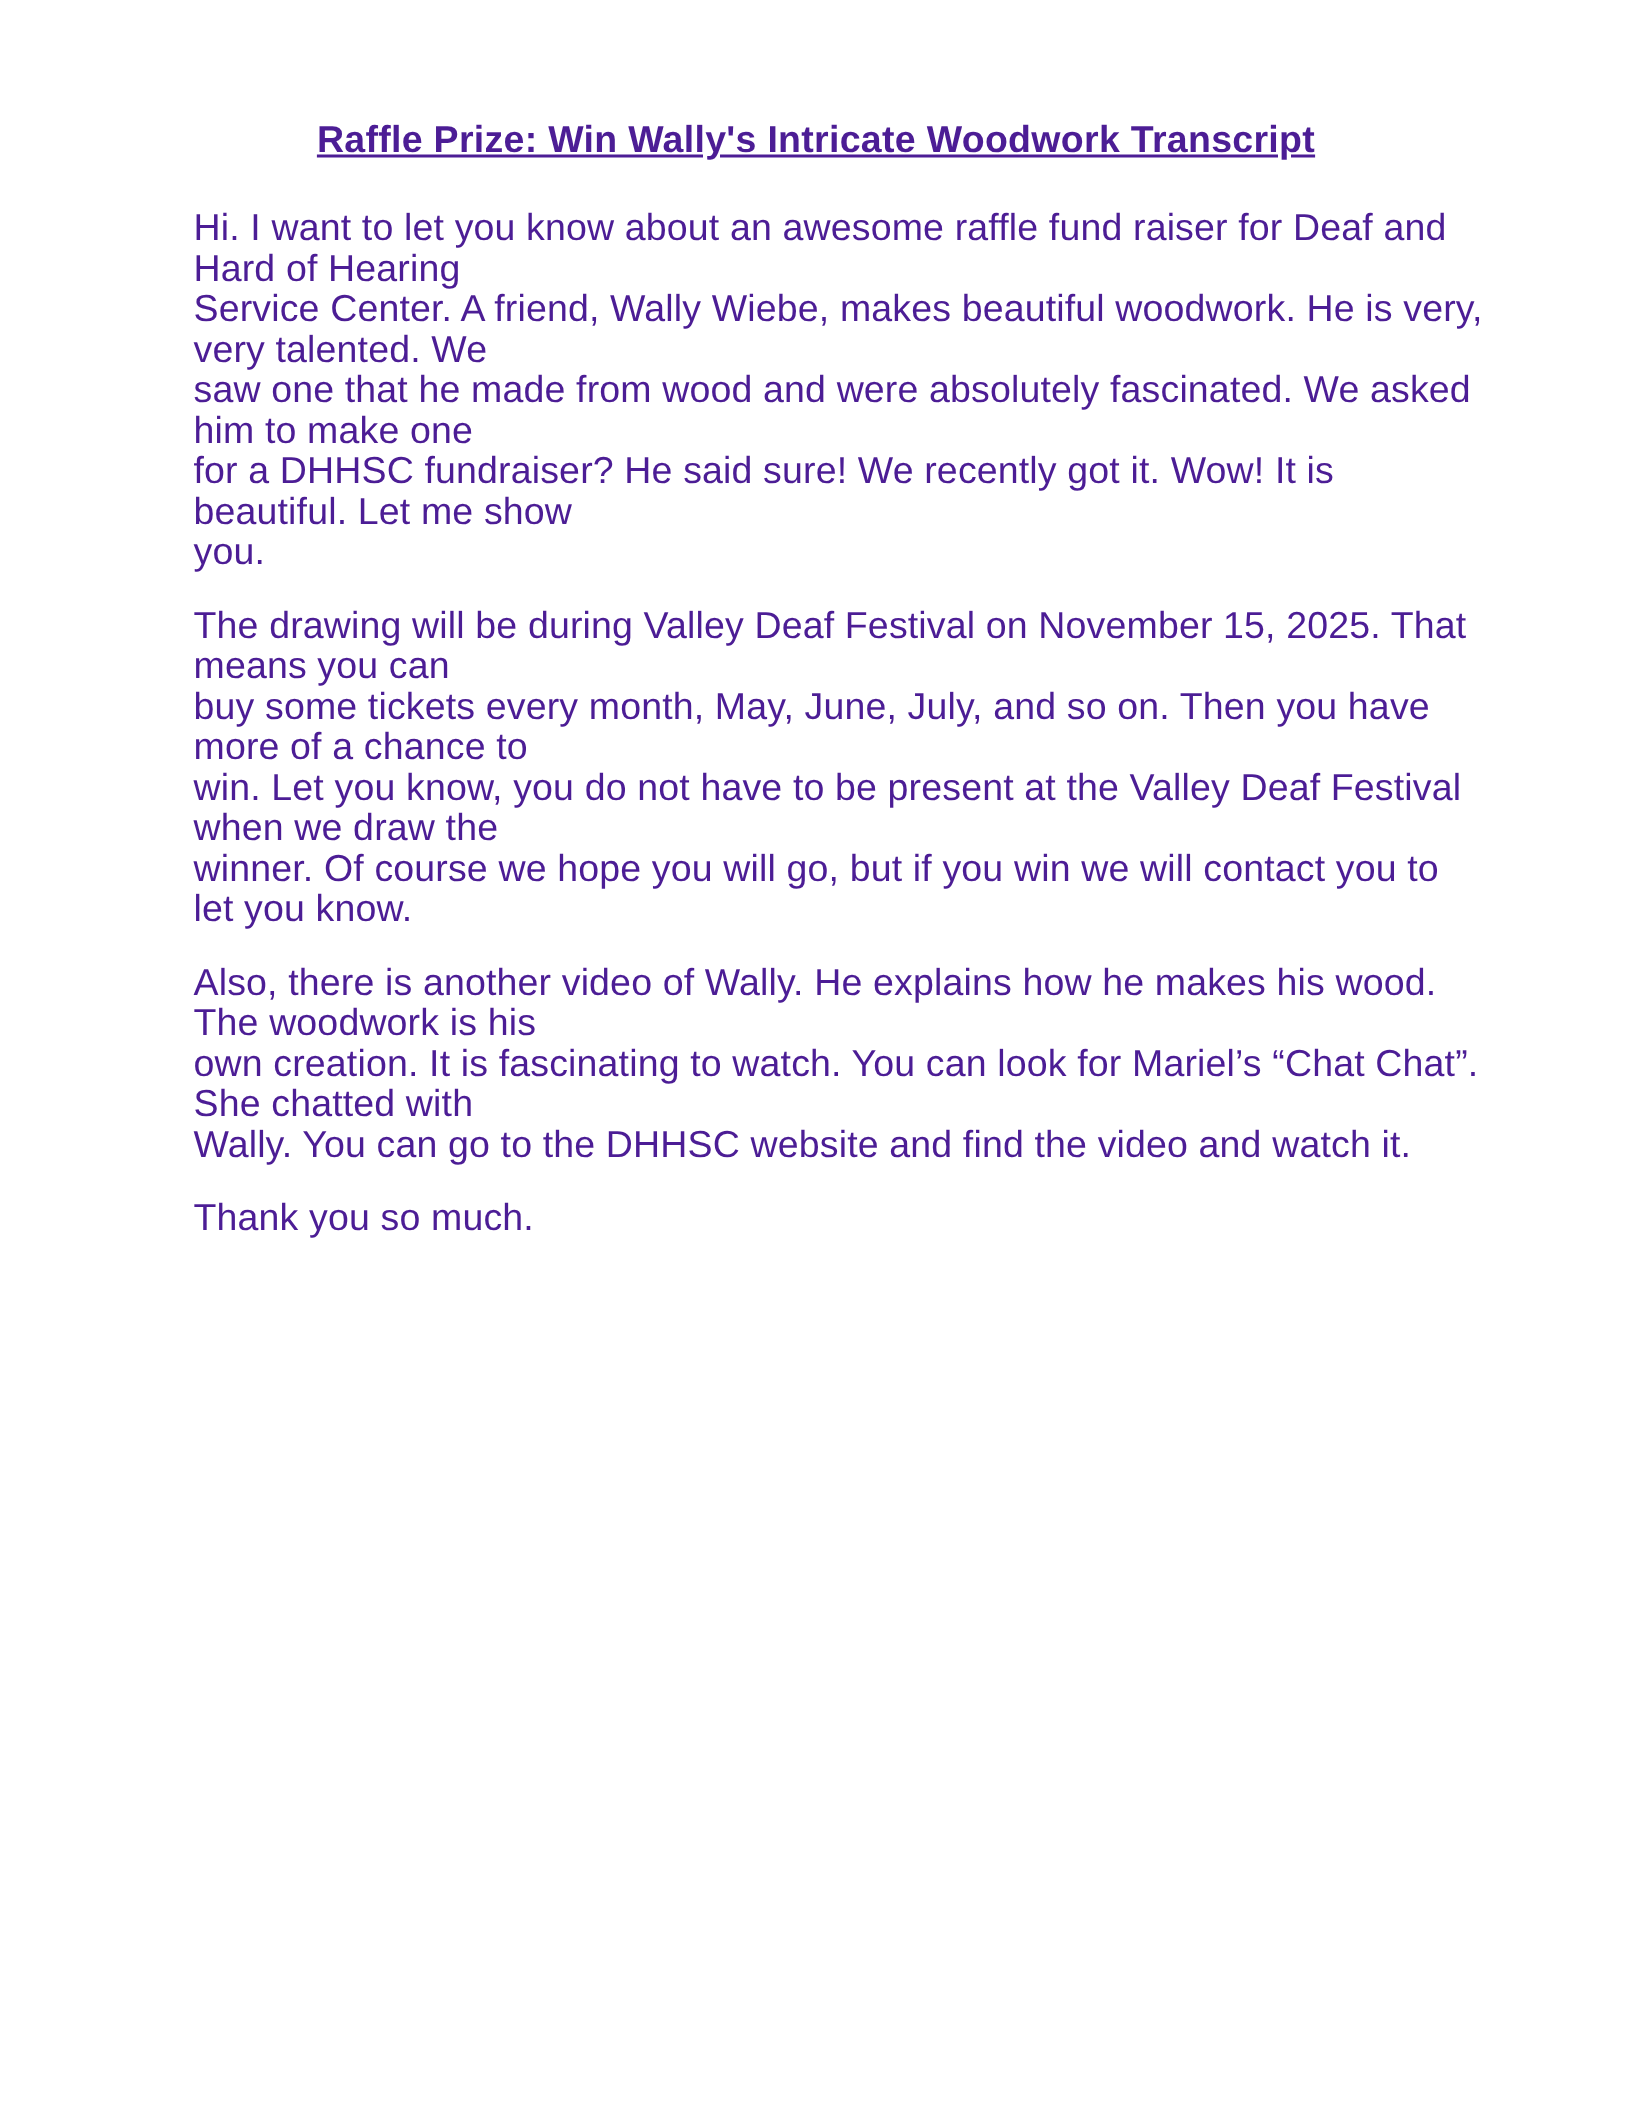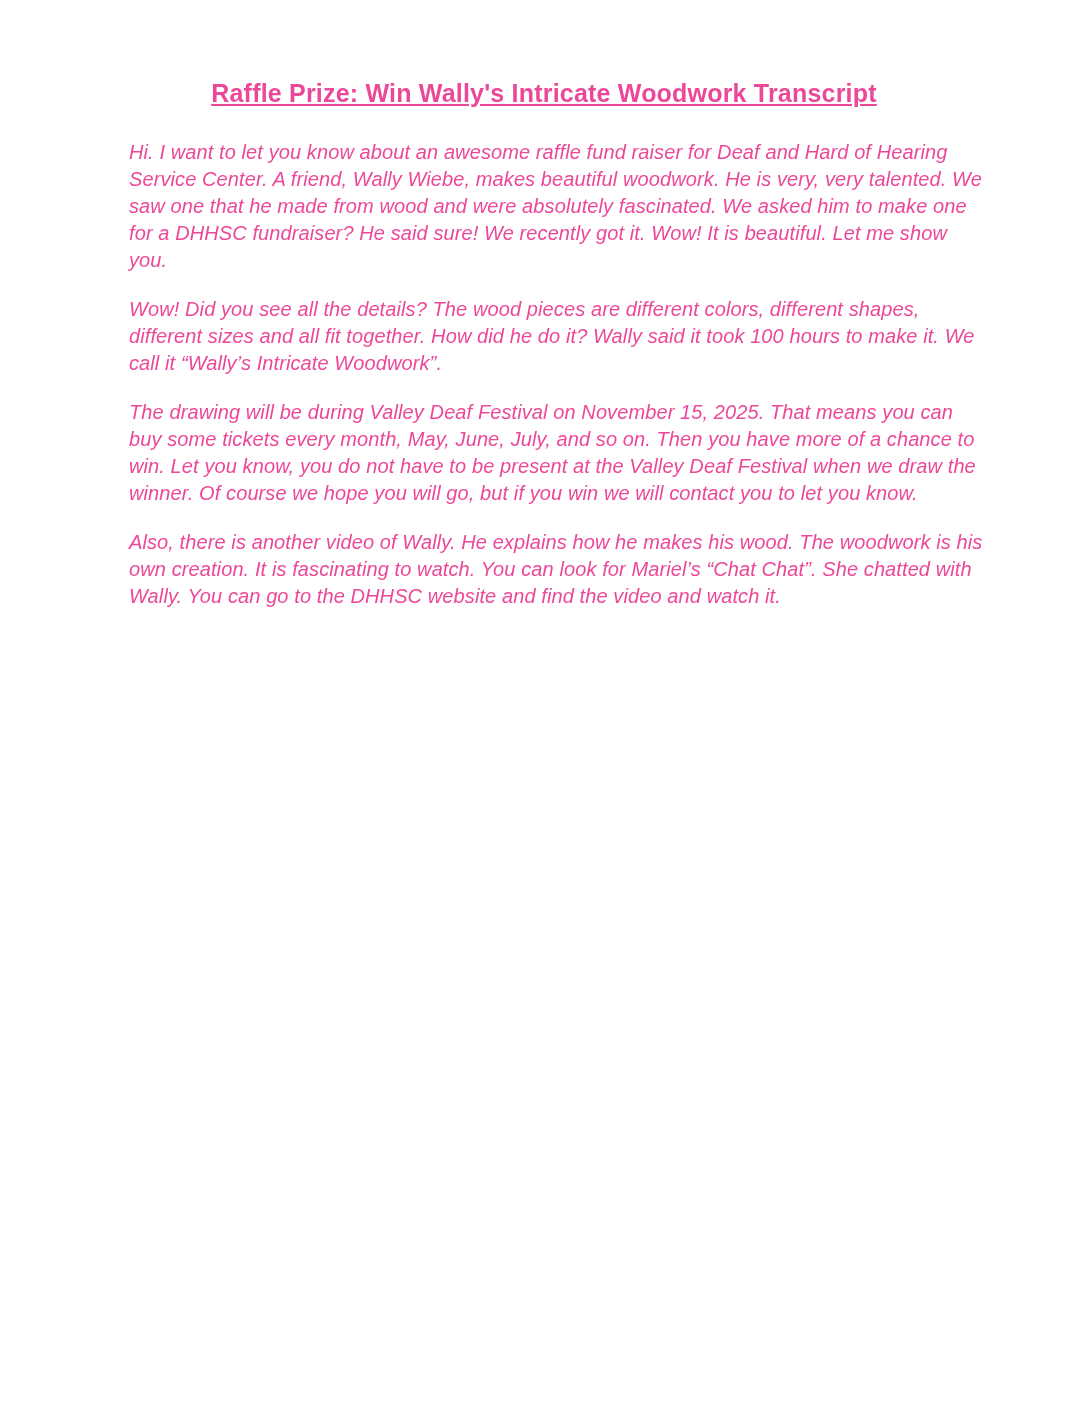--- a/index.html
+++ b/index.html
@@ -5,63 +5,60 @@
     * { margin: 0; padding: 0; box-sizing: border-box; }
     html, body {
       background: #ffffff;
     }
     .page {
       position: relative;
       width: 1088px;
       height: 1408px;
       margin: 0 auto;
       background: #ffffff;
-      color: #ec4899;
+      color: #4c1d95;
       font-family: "Liberation Sans", sans-serif;
       overflow: hidden;
     }
     .doc-title {
       padding-top: 76px;
       margin-bottom: 29px;
       font-size: 25px;
       line-height: 34px;
       font-weight: bold;
       text-decoration: underline;
       text-align: center;
       letter-spacing: 0.2px;
     }
     .doc-body {
       padding-left: 129px;
       padding-right: 96px;
     }
     .doc-paragraph {
-      font-size: 20px;
+      font-size: 25px;
       line-height: 27px;
       margin-bottom: 22px;
       white-space: pre-line;
       letter-spacing: 0.1px;
-      font-style: italic;
     }
   </style>
 </head>
 <body>
 
 <div class="page">
   <h1 class="doc-title">Raffle Prize: Win Wally's Intricate Woodwork Transcript</h1>
 
   <div class="doc-body">
     <p class="doc-paragraph">Hi. I want to let you know about an awesome raffle fund raiser for Deaf and Hard of Hearing
 Service Center. A friend, Wally Wiebe, makes beautiful woodwork. He is very, very talented. We
 saw one that he made from wood and were absolutely fascinated. We asked him to make one
 for a DHHSC fundraiser? He said sure! We recently got it. Wow! It is beautiful. Let me show
 you.</p>
-    <p class="doc-paragraph">Wow! Did you see all the details? The wood pieces are different colors, different shapes,
-different sizes and all fit together. How did he do it? Wally said it took 100 hours to make it. We
-call it “Wally’s Intricate Woodwork”.</p>
     <p class="doc-paragraph">The drawing will be during Valley Deaf Festival on November 15, 2025. That means you can
 buy some tickets every month, May, June, July, and so on. Then you have more of a chance to
 win. Let you know, you do not have to be present at the Valley Deaf Festival when we draw the
 winner. Of course we hope you will go, but if you win we will contact you to let you know.</p>
     <p class="doc-paragraph">Also, there is another video of Wally. He explains how he makes his wood. The woodwork is his
 own creation. It is fascinating to watch. You can look for Mariel’s “Chat Chat”. She chatted with
 Wally. You can go to the DHHSC website and find the video and watch it.</p>
+    <p class="doc-paragraph">Thank you so much.</p>
   </div>
 </div>
 
 </body></html>

